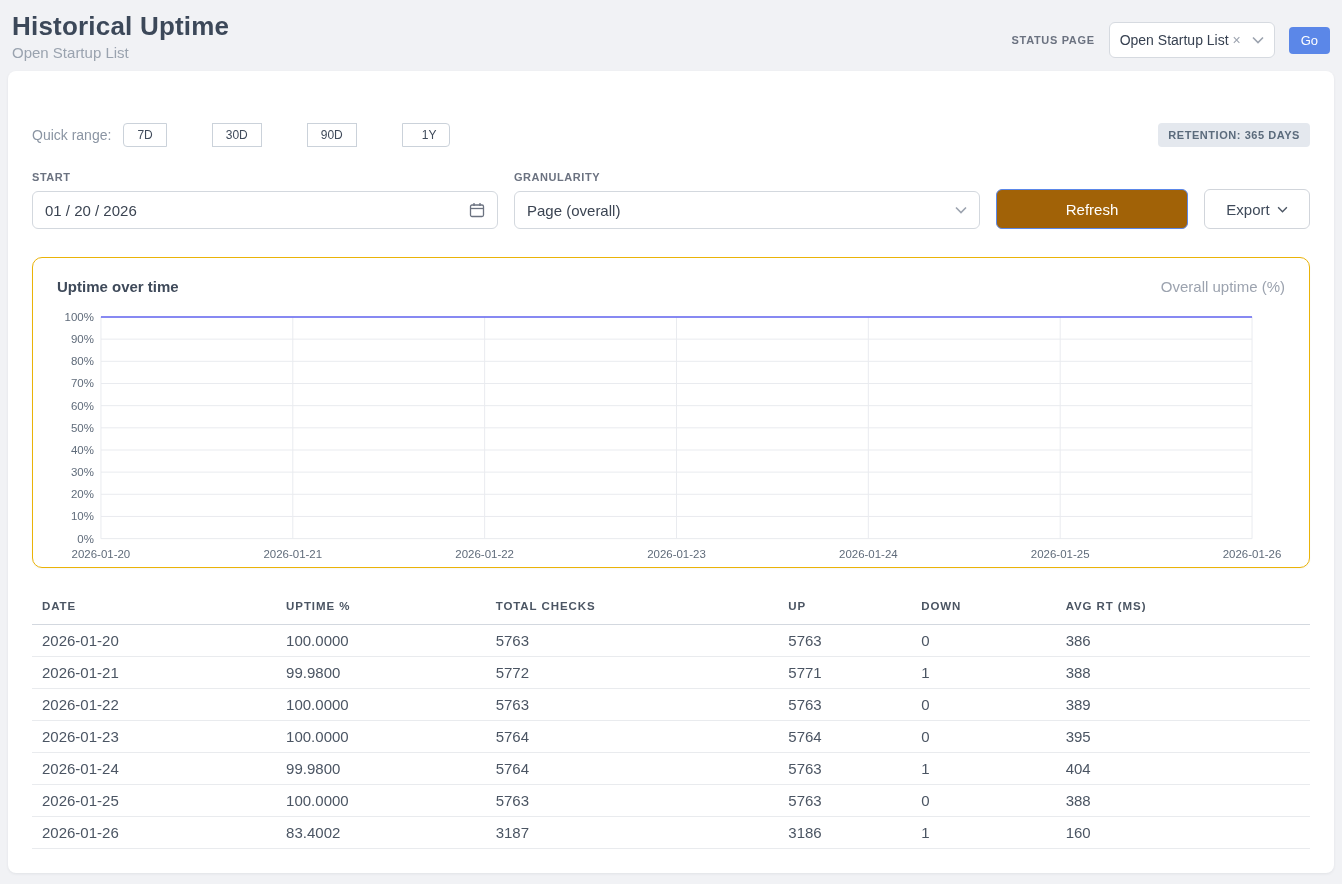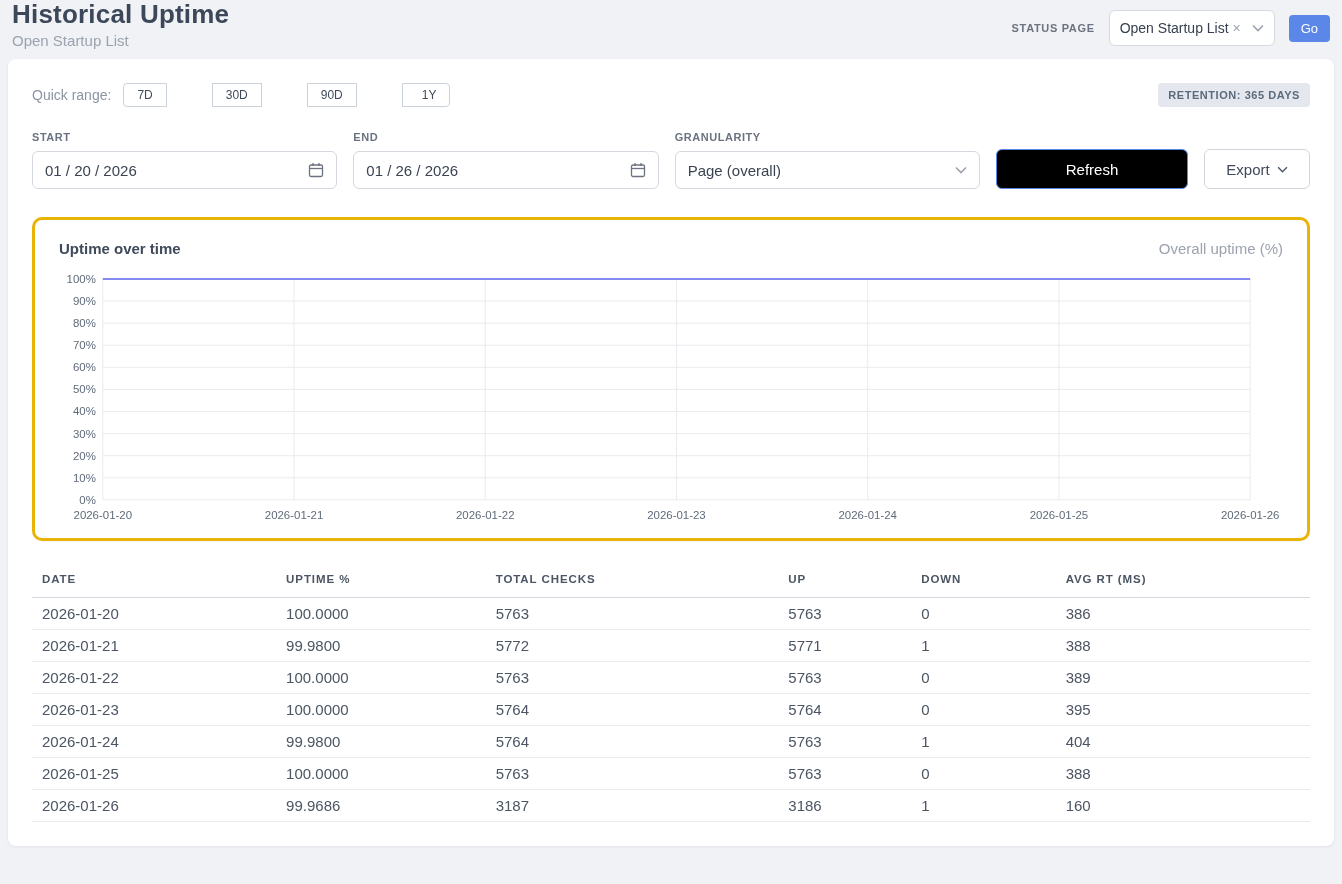--- a/index.html
+++ b/index.html
@@ -10,21 +10,21 @@
     color: #3f4a5a;
     min-height: 884px;
     width: 1342px;
   }
 
   
   .page-header {
     display: flex;
     justify-content: space-between;
     align-items: flex-start;
-    padding: 0 12px 10px 12px;
+    padding: 12px 12px 10px 12px;
   }
   .page-title {
     font-size: 26px;
     font-weight: 700;
     color: #3c4859;
     letter-spacing: 0.2px;
     line-height: 1.15;
   }
   .page-subtitle {
     font-size: 15px;
@@ -82,20 +82,21 @@
     box-shadow: 0 1px 3px rgba(15,23,42,0.07);
     padding: 24px;
   }
 
   
   .quickrange-row {
     display: flex;
     align-items: center;
     justify-content: space-between;
     margin-bottom: 24px;
+    margin-top: 28px;
   }
   .quickrange-left { display: flex; align-items: center; gap: 12px; }
   .quickrange-label { font-size: 14px; color: #8b95a3; }
   .segmented { display: inline-flex; gap: 46px; }
   .segmented button {
     background: #ffffff;
     border: 1px solid #cbd2da;
     margin-left: -1px;
     padding: 4px 13px;
     font-size: 12px;
@@ -140,21 +141,21 @@
     align-items: center;
     justify-content: space-between;
     padding: 0 12px;
     font-size: 15px;
     color: #3b4452;
     cursor: pointer;
   }
   .refresh-button {
     width: 192px;
     height: 40px;
-    background: #000000;
+    background: #a16207;
     border: 1px solid #5b87e8;
     color: #ffffff;
     font-size: 15px;
     border-radius: 6px;
     cursor: pointer;
     font-family: inherit;
   }
   .export-button {
     width: 106px;
     height: 40px;
@@ -166,24 +167,24 @@
     justify-content: center;
     gap: 7px;
     font-size: 15px;
     color: #3f4a5a;
     cursor: pointer;
     font-family: inherit;
   }
 
   
   .chart-card {
-    border: 3px solid #eab308;
+    border: 1px solid #eab308;
     border-radius: 10px;
     box-shadow: 0 1px 2px rgba(15,23,42,0.04);
-    padding: 20px 24px 10px 24px;
+    padding: 20px 24px 0 24px;
     margin-bottom: 26px;
   }
   .chart-header {
     display: flex;
     align-items: baseline;
     justify-content: space-between;
     margin-bottom: 14px;
   }
   .chart-title { font-size: 15px; font-weight: 700; color: #3f4a5a; }
   .chart-legend { font-size: 15px; color: #9ca3af; }
@@ -251,34 +252,20 @@
       </div>
     </div>
     <span class="retention-badge">RETENTION: 365 DAYS</span>
   </div>
 
   <div class="form-row">
     <div class="field-col">
       <span class="field-label">START</span>
       <div class="input-box">
         <span>01 / 20 / 2026</span>
-        <span>
-          <svg class="icon-svg" width="16" height="16" viewBox="0 0 16 16">
-              <rect x="1.5" y="3" width="13" height="11.5" rx="1.5" fill="none" stroke="#6b7280" stroke-width="1.3"></rect>
-              <line x1="1.5" y1="6.5" x2="14.5" y2="6.5" stroke="#6b7280" stroke-width="1.3"></line>
-              <line x1="5" y1="1" x2="5" y2="4" stroke="#6b7280" stroke-width="1.3"></line>
-              <line x1="11" y1="1" x2="11" y2="4" stroke="#6b7280" stroke-width="1.3"></line>
-            </svg>
-        </span>
-      </div>
-    </div>
-    <div class="field-col">
-      <span class="field-label">END</span>
-      <div class="input-box">
-        <span>01 / 26 / 2026</span>
         <span>
           <svg class="icon-svg" width="16" height="16" viewBox="0 0 16 16">
               <rect x="1.5" y="3" width="13" height="11.5" rx="1.5" fill="none" stroke="#6b7280" stroke-width="1.3"></rect>
               <line x1="1.5" y1="6.5" x2="14.5" y2="6.5" stroke="#6b7280" stroke-width="1.3"></line>
               <line x1="5" y1="1" x2="5" y2="4" stroke="#6b7280" stroke-width="1.3"></line>
               <line x1="11" y1="1" x2="11" y2="4" stroke="#6b7280" stroke-width="1.3"></line>
             </svg>
         </span>
       </div>
     </div>
@@ -413,21 +400,21 @@
         <tr>
           <td>2026-01-25</td>
           <td>100.0000</td>
           <td>5763</td>
           <td>5763</td>
           <td>0</td>
           <td>388</td>
         </tr>
         <tr>
           <td>2026-01-26</td>
-          <td>99.9686</td>
+          <td>83.4002</td>
           <td>3187</td>
           <td>3186</td>
           <td>1</td>
           <td>160</td>
         </tr>
       </tbody>
   </table>
 
 </div>
 

